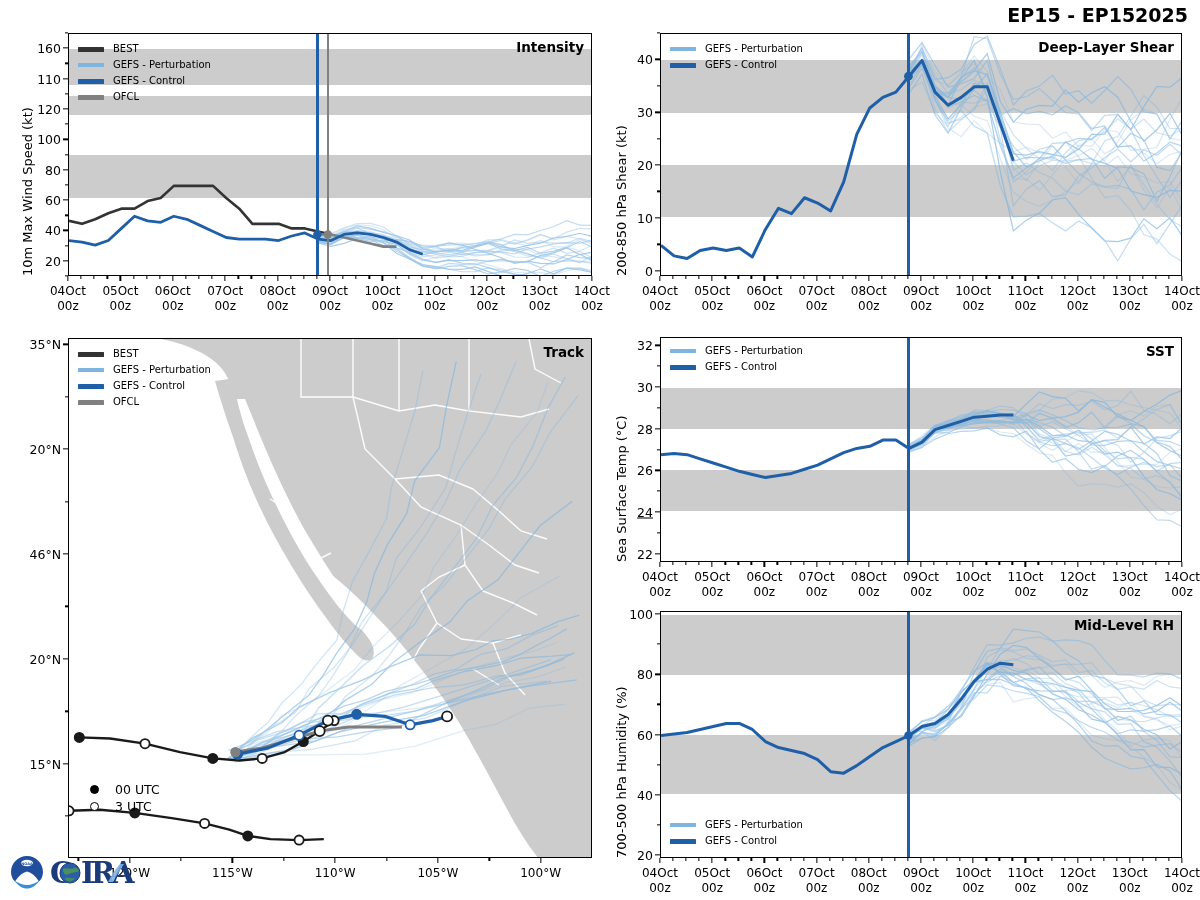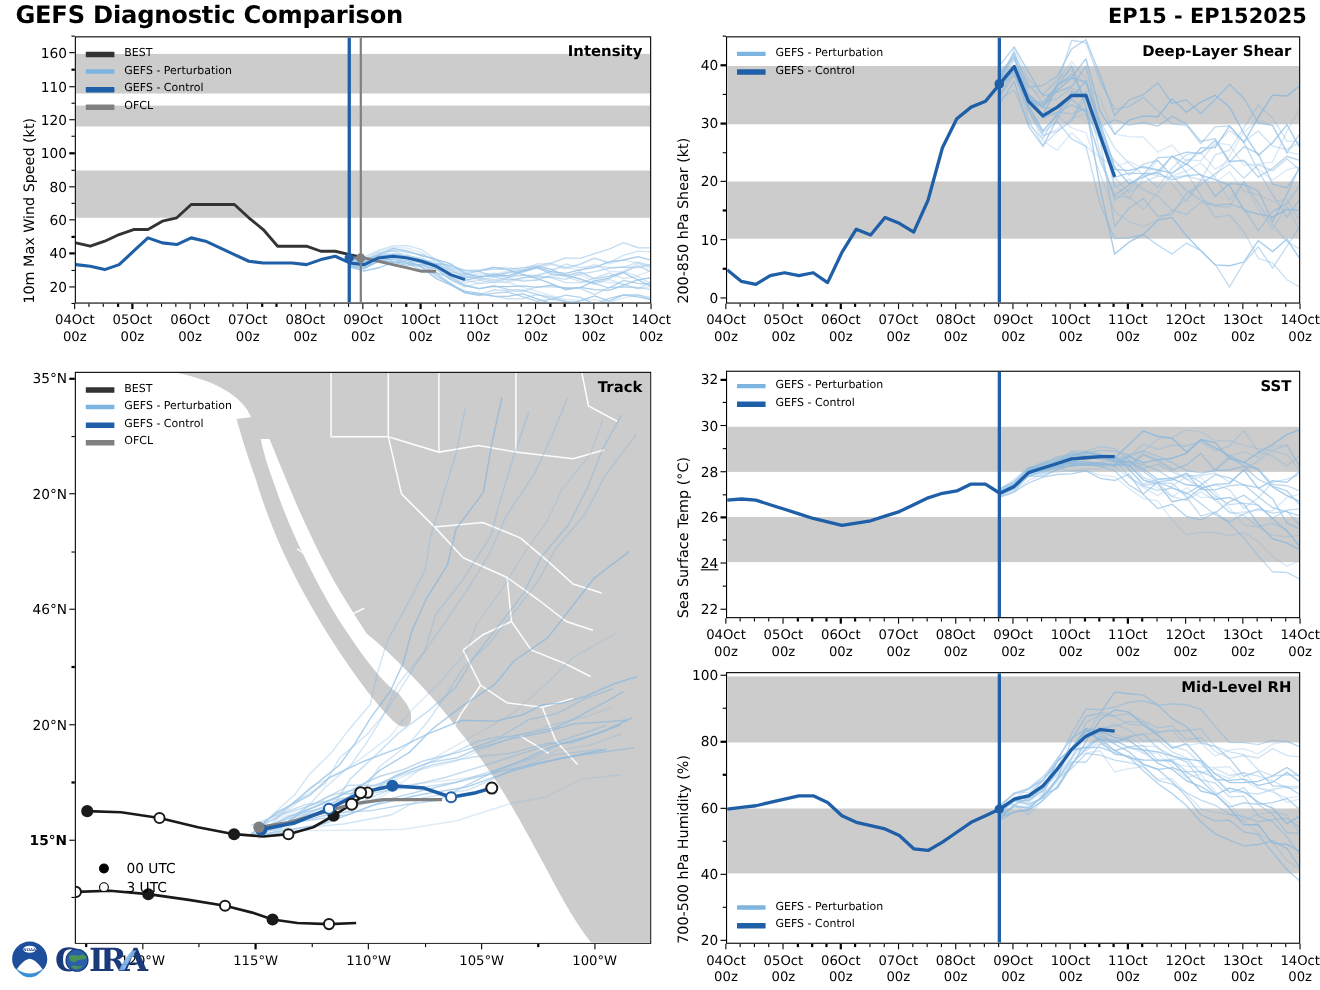--- a/index.html
+++ b/index.html
@@ -108,21 +108,20 @@
   .mapbg { position: absolute; left: 0; top: 0; z-index: 1; }
 
   
   .logos { position: absolute; left: 8px; bottom: 4px; z-index: 60; }
 </style>
 </head>
 <body>
 
 <div id="root">
 
-  <div class="title-left">GEFS Diagnostic Comparison</div>
   <div class="title-right">EP15 - EP152025</div>
 
   <div class="panel" id="p-intensity" style="left:68px; top:33px; width:524px; height:243px;">
     <div class="plotbox">
       <div class="band" style="top:50.0%;height:18.1%;"></div>
       <div class="band" style="top:25.6%;height:8.1%;"></div>
       <div class="band" style="top:6.3%;height:15.0%;"></div>
 
       <svg class="curves" width="524" height="243" viewBox="0 0 524 243" preserveAspectRatio="none">
         <g id="int-pert" stroke="#7db4e0" stroke-width="1.2" fill="none" opacity="0.75">
@@ -411,21 +410,21 @@
           <span class="marker-dot filled"></span>
           <span>00 UTC</span>
         </div>
         <div class="marker-row">
           <span class="marker-dot hollow"></span>
           <span>3 UTC</span>
         </div>
       </div>
     </div>
     <div class="axis-ticks">
-        <div class="ytick" style="top: 425.645px; font-weight: bold;">15°N</div>
+        <div class="ytick" style="top: 425.645px;">15°N</div>
         <div class="ytickmark" style="top: 425.645px;"></div>
         <div class="ytick" style="top: 320.806px;">20°N</div>
         <div class="ytickmark" style="top: 320.806px;"></div>
         <div class="ytick" style="top: 215.968px;">46°N</div>
         <div class="ytickmark" style="top: 215.968px;"></div>
         <div class="ytick" style="top: 111.129px;">20°N</div>
         <div class="ytickmark" style="top: 111.129px;"></div>
         <div class="ytick" style="top: 6.29032px;">35°N</div>
         <div class="ytickmark" style="top: 6.29032px;"></div>
         <div class="ytickmark minor" style="top: 478.065px;"></div>

